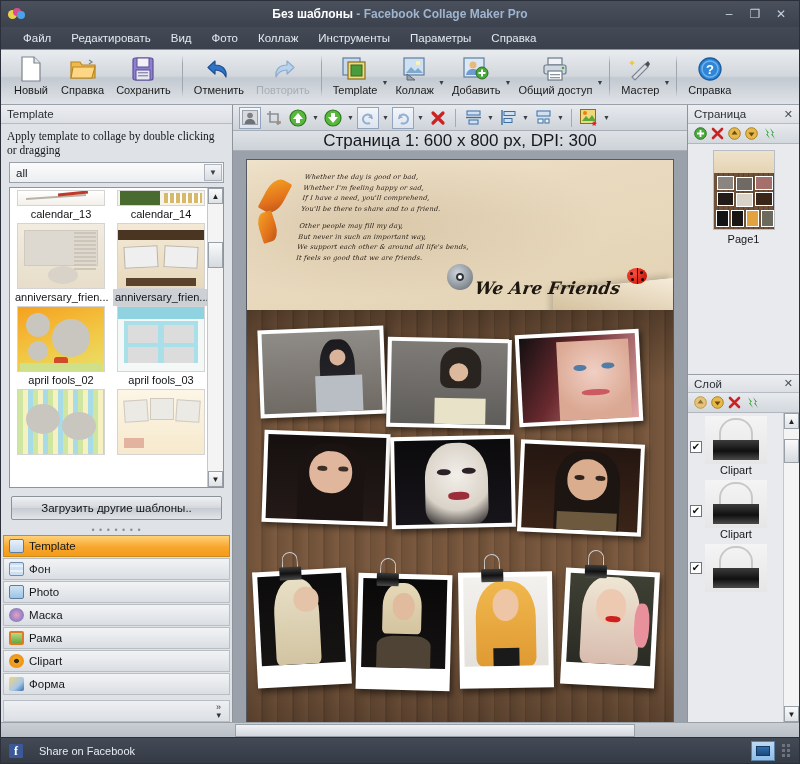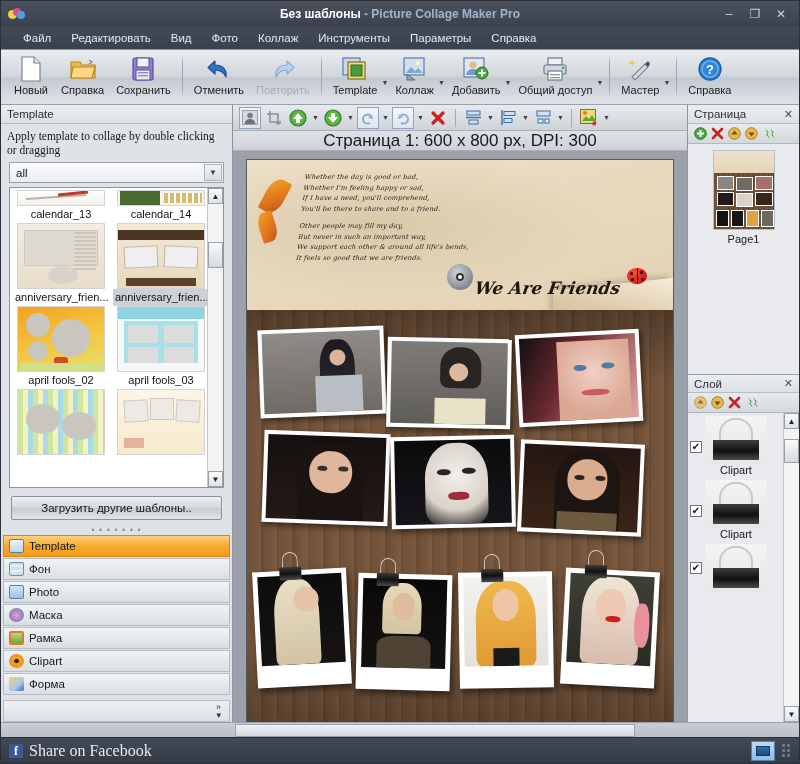--- a/index.html
+++ b/index.html
@@ -352,21 +352,21 @@
     background: linear-gradient(180deg,#434a56 0%, #353b45 100%);
     display: flex; align-items: center; padding: 0 4px;
     border-top: 1px solid #2b303a;
   }
   .fb {
     width: 14px; height: 14px; background: #3b5998; color:#fff;
     font-family: "Liberation Serif", serif; font-weight: bold; font-size: 12px;
     display:flex; align-items:center; justify-content:center; line-height:1;
     margin-left: 4px; border-radius:1px;
   }
-  .status-text { color:#e6eaf0; font-size:16px; margin-left:6px;font-family:Liberation Serif, serif; }
+  .status-text { color:#e6eaf0; font-size:11px; margin-left:16px; }
   .status-right { margin-left:auto; display:flex; align-items:center; gap:4px; padding-right:2px;}
   .monitor {
     width: 24px; height: 20px;
     background: linear-gradient(180deg,#bcd9f2 0%,#8fbde6 100%);
     border: 1px solid #5b83a8; display:flex; align-items:center; justify-content:center;
   }
   .monitor .scr { width:14px;height:10px;background:linear-gradient(180deg,#2f6fae 0%,#1b4a7d 100%); border:1px solid #16385e;}
   .gripdots { width: 14px; height: 18px; display:grid; grid-template-columns:repeat(2,3px);
     grid-template-rows:repeat(3,3px); gap:2px; align-content:center; justify-content:center;}
   .gripdots i { background:#6d747e; display:block; width:3px;height:3px;}
@@ -377,21 +377,21 @@
 
 <div class="window">
 
   <div class="titlebar">
     <div class="app-icon">
       <span class="b1"></span>
         <span class="b2"></span>
         <span class="b3"></span>
     </div>
     <div class="title-text">
-      <span class="doc">Без шаблоны</span><span> - Picture Collage Maker Pro</span>
+      <span class="doc">Без шаблоны</span><span> - Facebook Collage Maker Pro</span>
     </div>
     <div class="win-btns">
       <span class="win-btn">–</span>
       <span class="win-btn">❐</span>
       <span class="win-btn">✕</span>
     </div>
   </div>
 
   <div class="menubar">
     <div class="menu-item">Файл</div>

